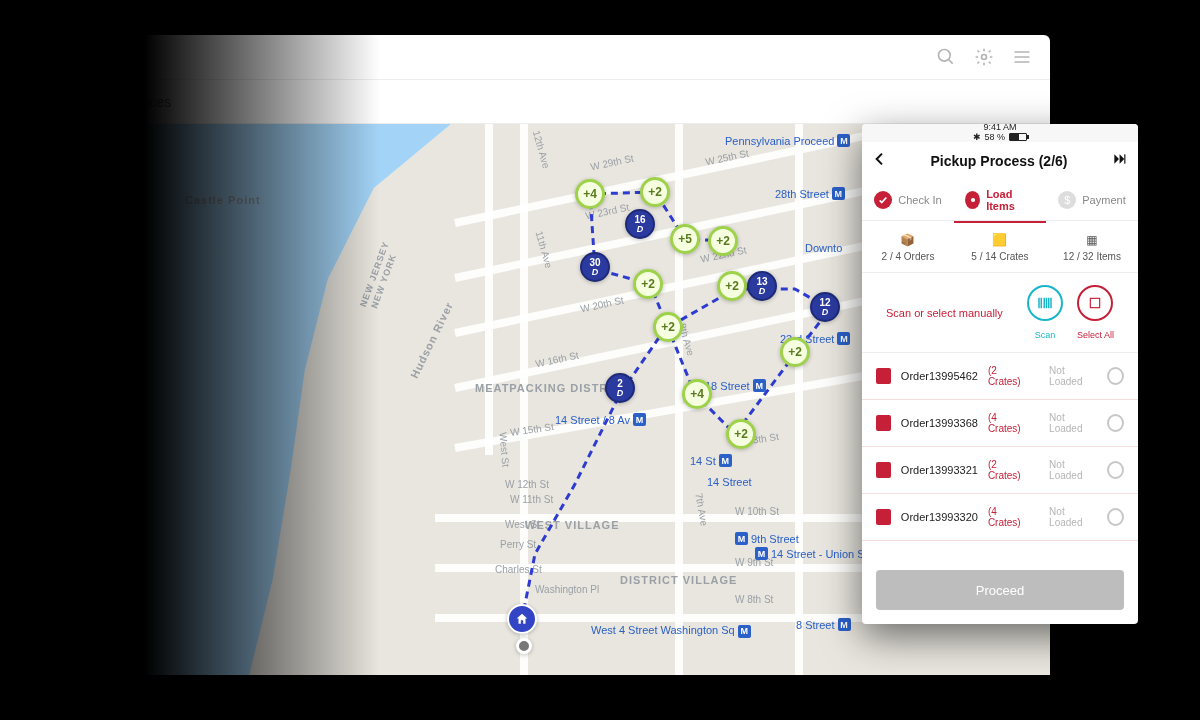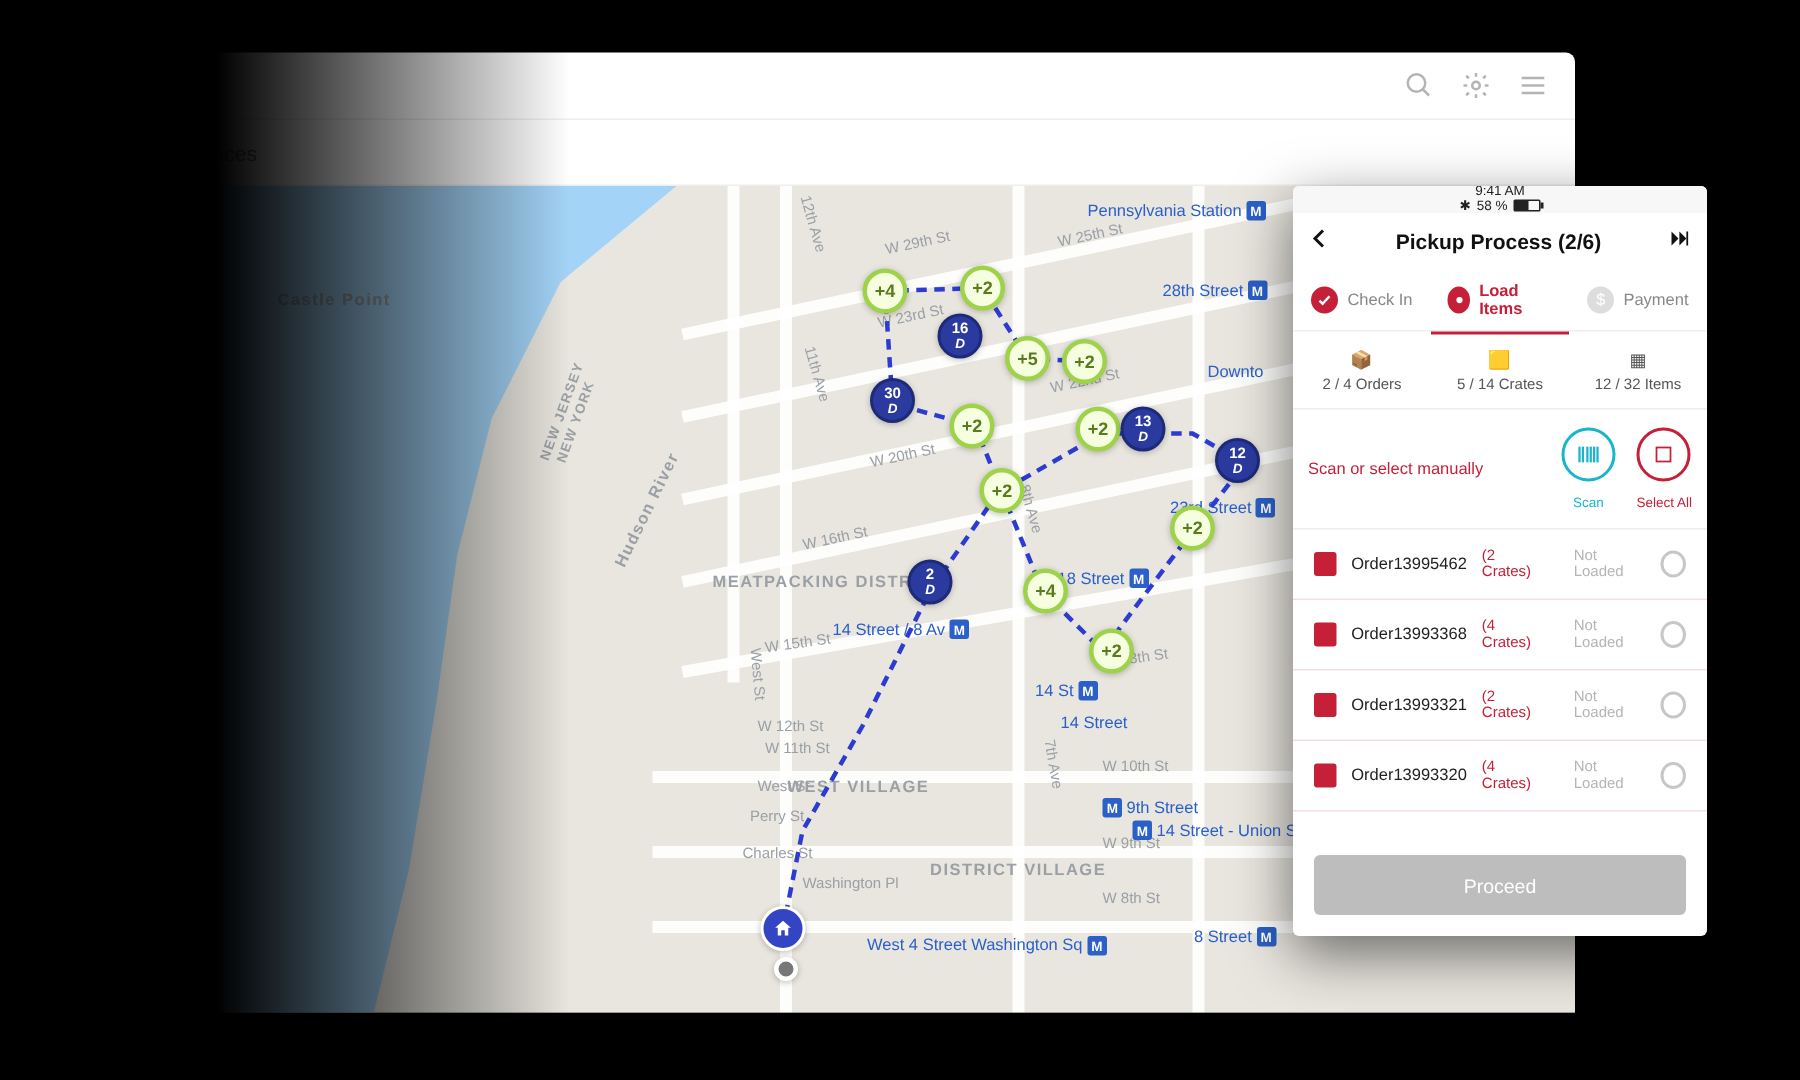--- a/index.html
+++ b/index.html
@@ -115,21 +115,21 @@
   .step.done .circ{background:#c62038;color:#fff;}
   .step.active{color:#c62038;font-weight:600;}
   .step.active .circ{background:#c62038;color:#fff;}
   .step.pending .circ{background:#ddd;color:#fff;}
   .step-underline{height:2px;background:#c62038;width:33.3%;margin-left:33.3%;}
 
   .counters{display:flex;border-bottom:1px solid #eee;}
   .counter{flex:1;padding:10px 0;text-align:center;font-size:10px;color:#555;}
   .counter .ic{display:block;font-size:12px;margin-bottom:4px;}
 
-  .scanrow{display:flex;align-items:center;justify-content:space-between;padding:12px 10px;border-bottom:1px solid #eee;}
+  .scanrow{display:flex;align-items:center;justify-content:space-between;padding:12px 24px;border-bottom:1px solid #eee;}
   .scanrow .hint{color:#c62038;font-size:11px;}
   .scan-actions{display:flex;gap:14px;}
   .round{width:36px;height:36px;border-radius:50%;display:flex;align-items:center;justify-content:center;}
   .round.scan{border:2px solid #19b6c9;color:#19b6c9;}
   .round.selall{border:2px solid #c62038;color:#c62038;}
   .round-label{display:block;text-align:center;font-size:9px;margin-top:9px;}
   .scan-actions>div{text-align:center;}
 
   .orders{flex:1;overflow:auto;}
   .order{
@@ -248,36 +248,36 @@
       </span>
     <span class="metro-label" style="left:745px;top:208px">
         <span>23rd Street</span>
         <span class="mbox">M</span>
       </span>
     <span class="metro-label" style="left:740px;top:63px">
         <span>28th Street</span>
         <span class="mbox">M</span>
       </span>
     <span class="metro-label" style="left:690px;top:10px">
-        <span>Pennsylvania Station</span>
+        <span>Pennsylvania Proceed</span>
         <span class="mbox">M</span>
       </span>
     <span class="metro-label" style="left:700px;top:408px">
         <span class="mbox">M</span>
         <span>9th Street</span>
       </span>
     <span class="metro-label" style="left:720px;top:423px">
         <span class="mbox">M</span>
         <span>14 Street - Union Sq</span>
       </span>
     <span class="metro-label" style="left:761px;top:494px">
         <span>8 Street</span>
         <span class="mbox">M</span>
       </span>
-    <span class="metro-label" style="left:543px;top:500px;width:90px;display:block;text-align:left"><span>West 4 Street Washington Sq</span><span class="mbox" style="margin-left:3px">M</span></span>
+    <span class="metro-label" style="left:556px;top:500px;width:90px;display:block;text-align:left"><span>West 4 Street Washington Sq</span><span class="mbox" style="margin-left:3px">M</span></span>
     <span class="metro-label" style="left:770px;top:118px">
         <span>Downto</span>
       </span>
 
     <svg class="route" viewBox="0 0 1015 551" preserveAspectRatio="none">
       <polyline points="487,522 487,495 500,430 540,360 585,270 630,205 700,165 760,165 795,185 760,230 700,310 660,270 615,160 560,145 555,70 620,68 650,115 690,117"></polyline>
     </svg>
 
     <div id="marker-layer">
         <div class="marker green" style="left: 555px; top: 70px;">+4</div>

